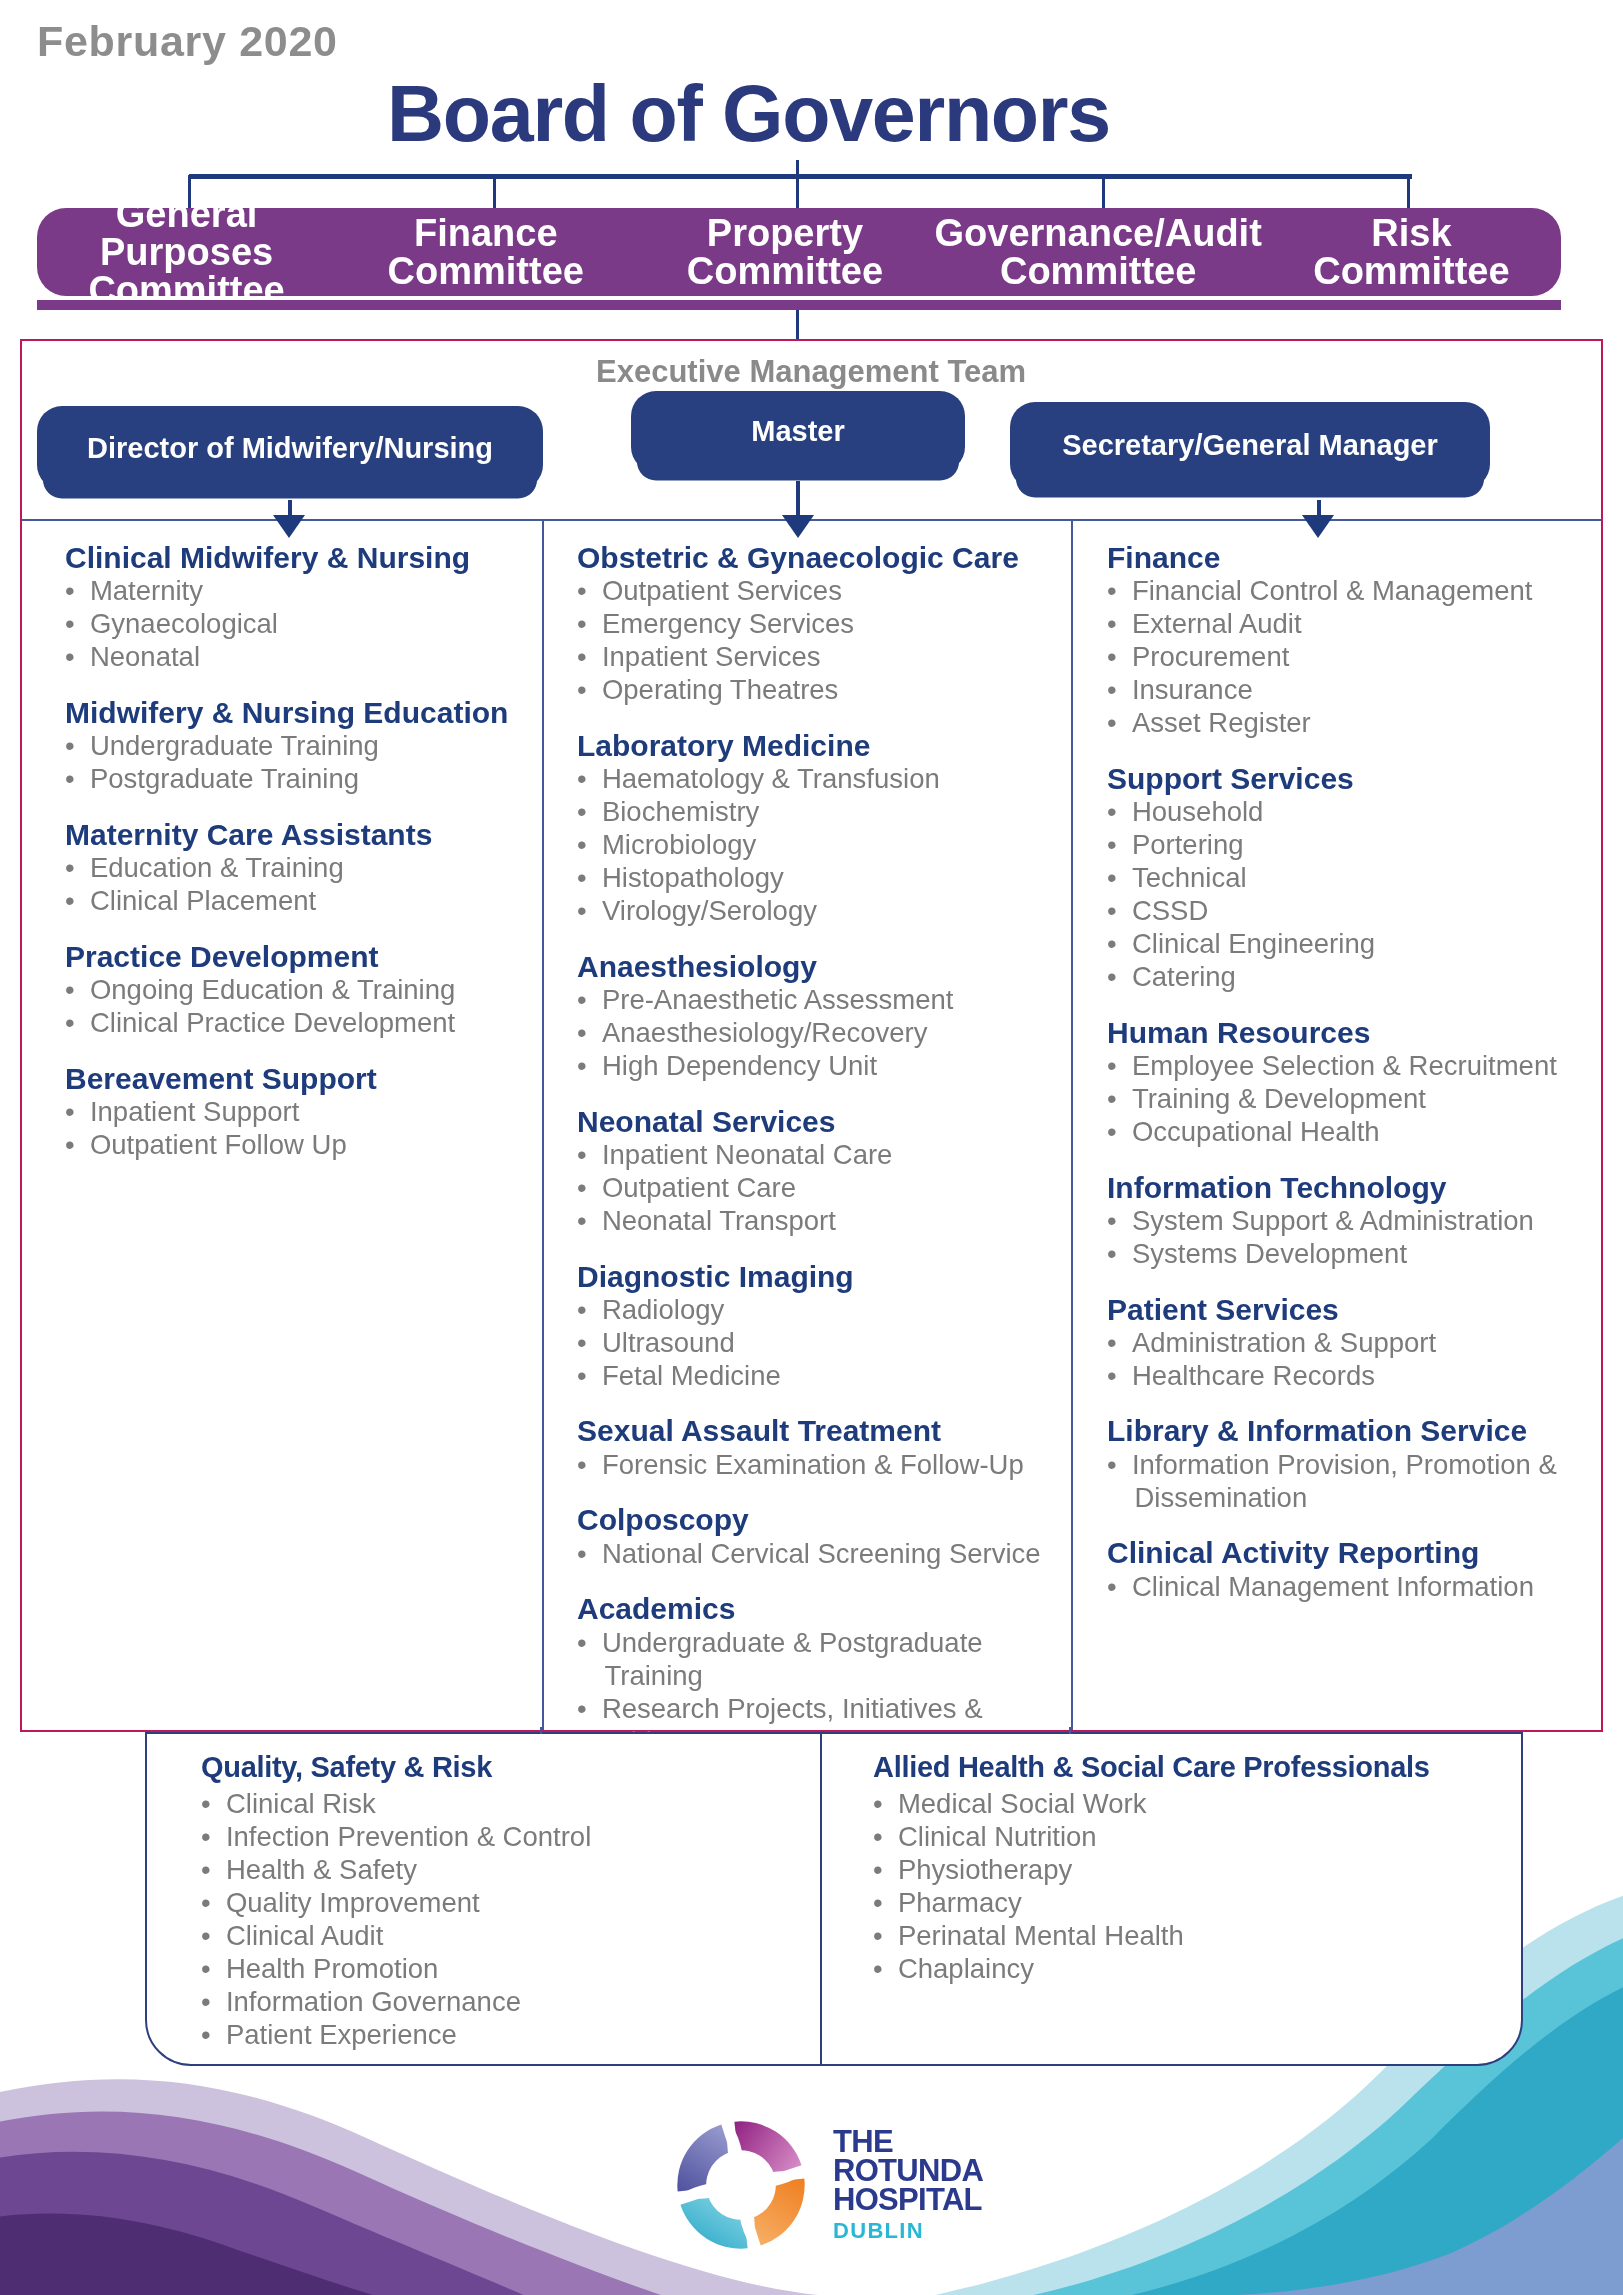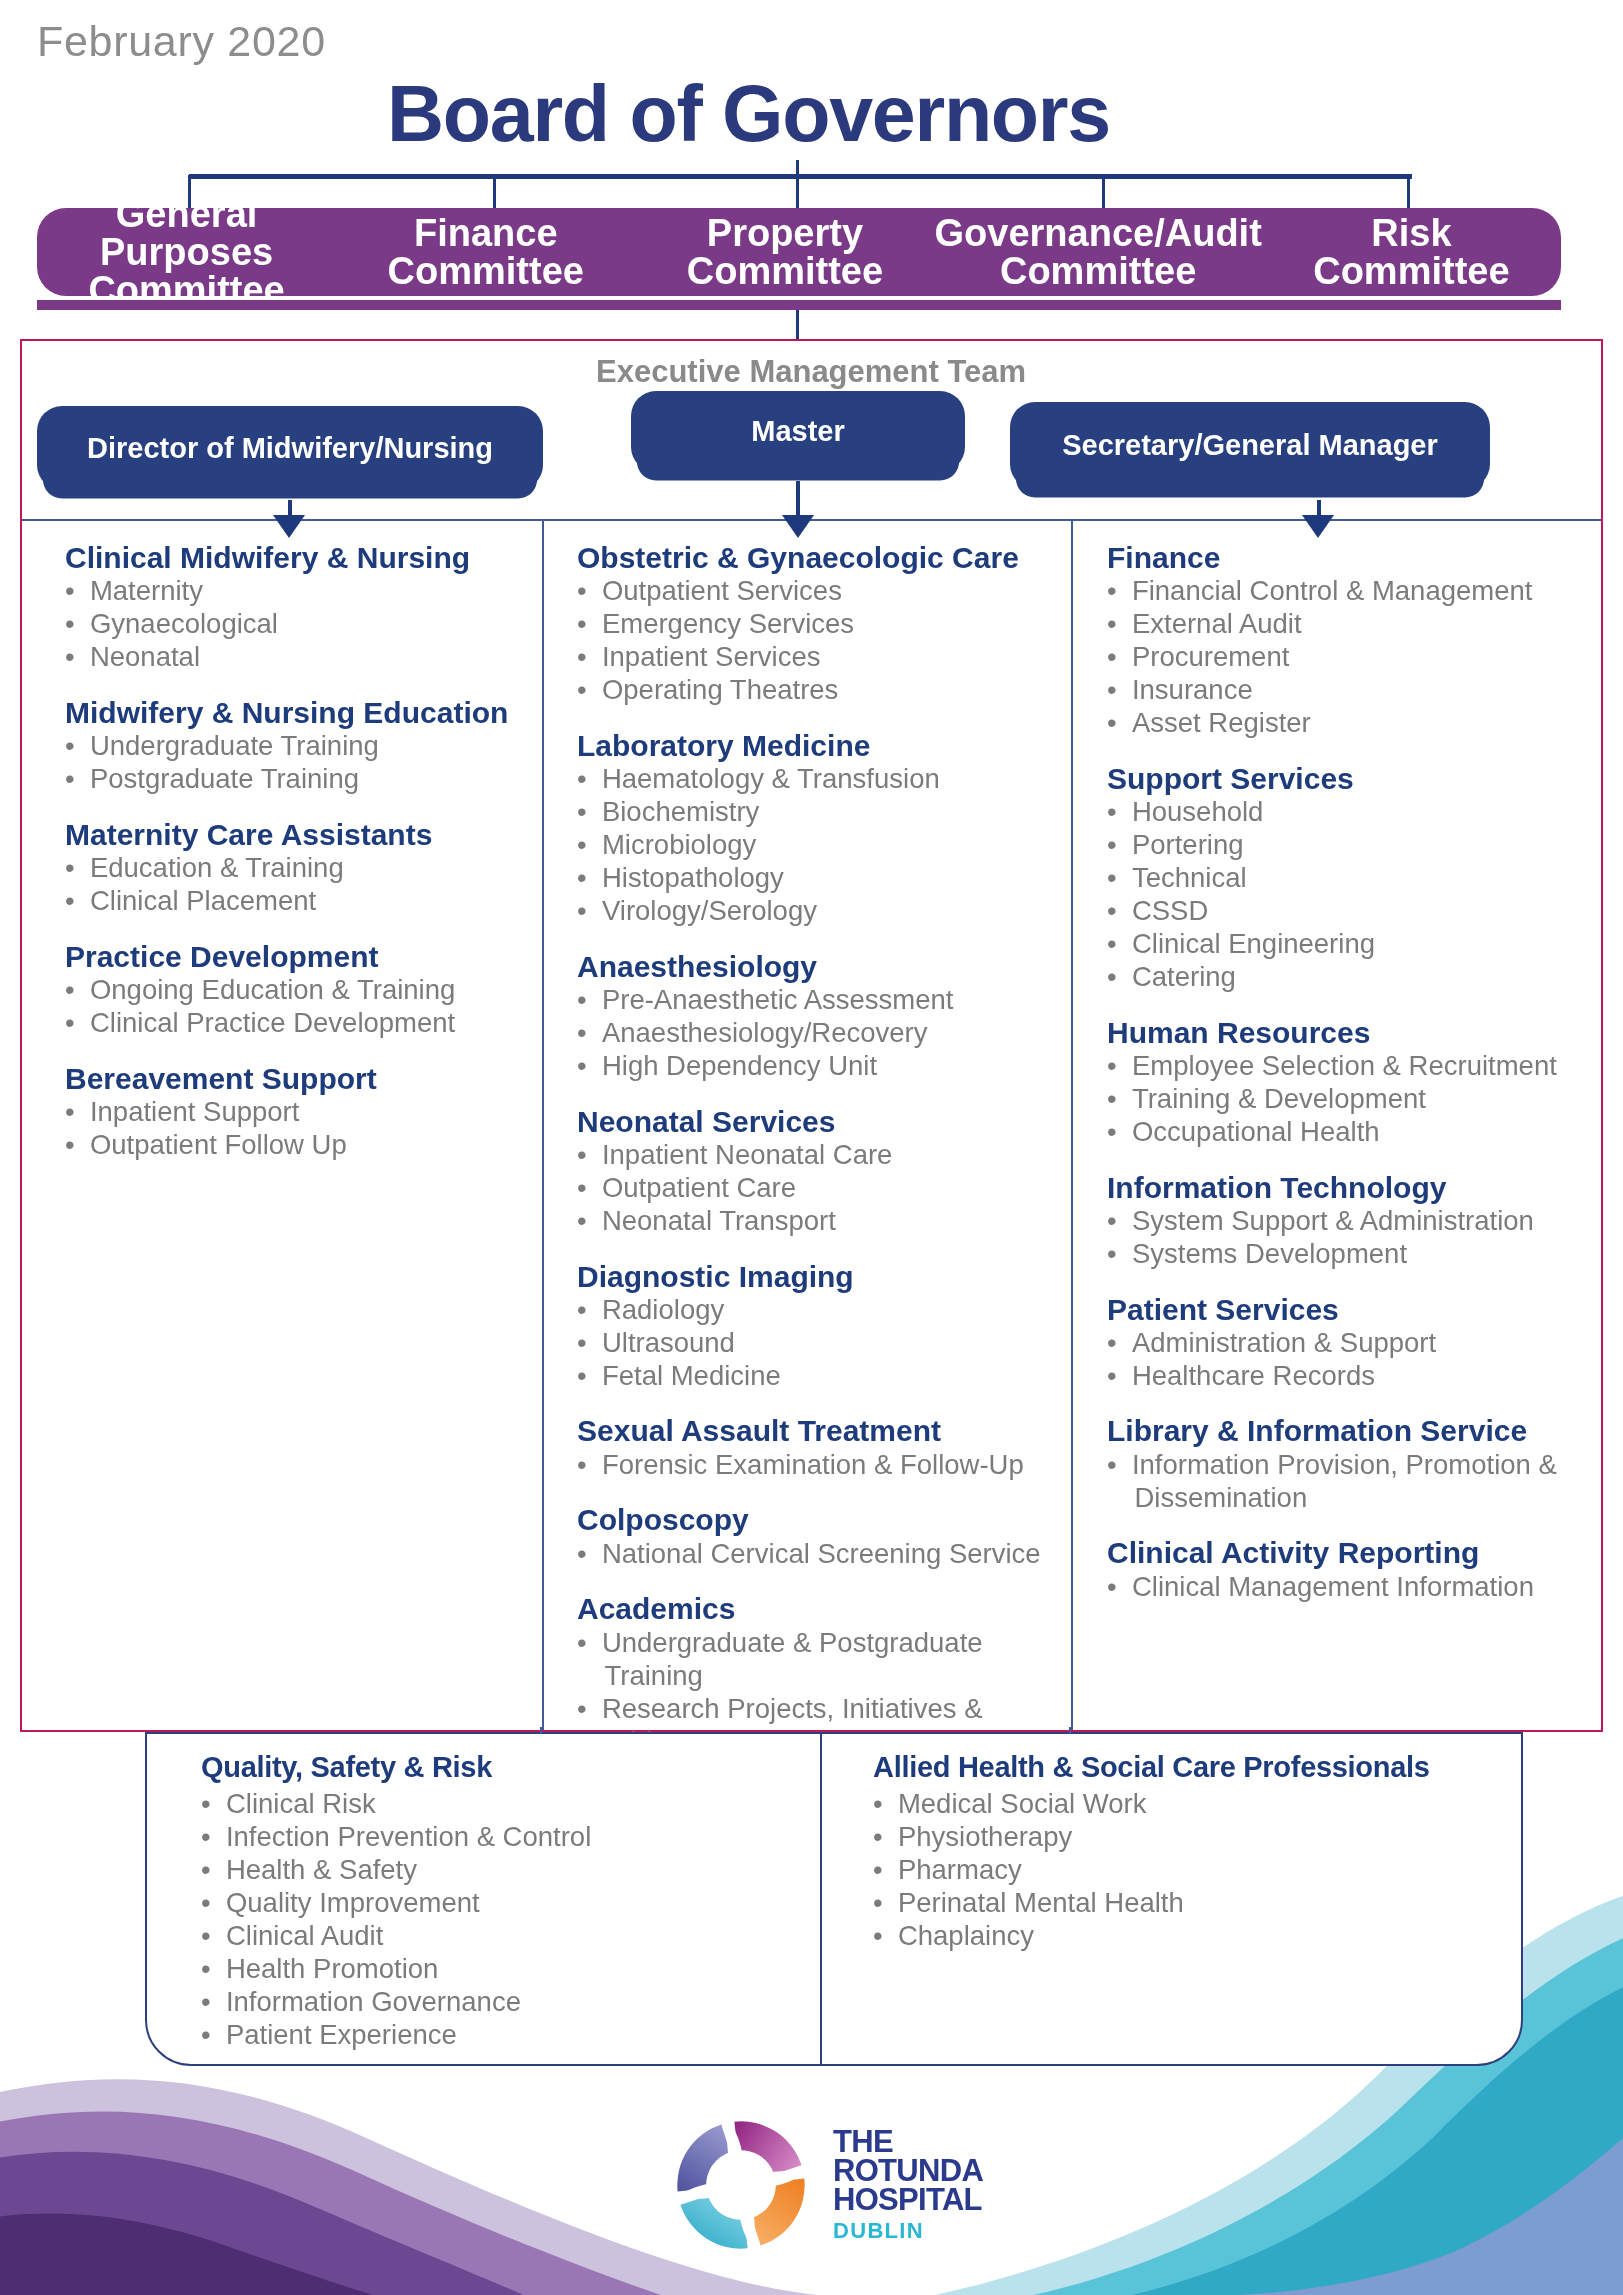--- a/index.html
+++ b/index.html
@@ -1,21 +1,21 @@
 <!DOCTYPE html>
 <html style="font-size:10.5px"><head>
 <meta charset="utf-8">
 <style>
   html,body{margin:0;padding:0;}
   body{
     width:1623px;height:2295px;position:relative;background:#ffffff;
     font-family:"Liberation Sans",sans-serif;overflow:hidden;
   }
   
-  .date{position:absolute;left:37px;top:17px;font-size:43px;color:#8d8d8d;letter-spacing:0.7px;}
+  .date{position:absolute;left:37px;top:17px;font-size:43px;color:#8d8d8d;letter-spacing:0.7px;font-weight:bold;}
   .title{position:absolute;left:0;top:68px;width:1497px;text-align:center;
          font-size:79px;font-weight:600;color:#2b3a7d;letter-spacing:-1.3px;}
   
   .line{position:absolute;background:#1f3a7c;}
   .stub{left:796px;top:160px;width:3.3px;height:17px;}
   .hline{left:189px;top:174px;width:1223px;height:4.6px;}
   .drop{top:175px;width:3.3px;height:33px;}
   .d0{left:188px}.d1{left:493px}.d2{left:796px}.d3{left:1102px}.d4{left:1407px}
   
   .committee-bar{position:absolute;left:37px;top:208px;width:1524px;height:88px;
@@ -385,20 +385,21 @@
   <li>Information Governance</li>
 
   <li>Patient Experience</li>
 </ul>
   </div>
   <div class="panel panel-right">
     <h3>Allied Health &amp; Social Care Professionals</h3>
     <ul class="blist">
   <li>Medical Social Work</li>
 
+  <li>Clinical Nutrition</li>
 
   <li>Physiotherapy</li>
 
   <li>Pharmacy</li>
 
   <li>Perinatal Mental Health</li>
 
   <li>Chaplaincy</li>
 </ul>
   </div>

